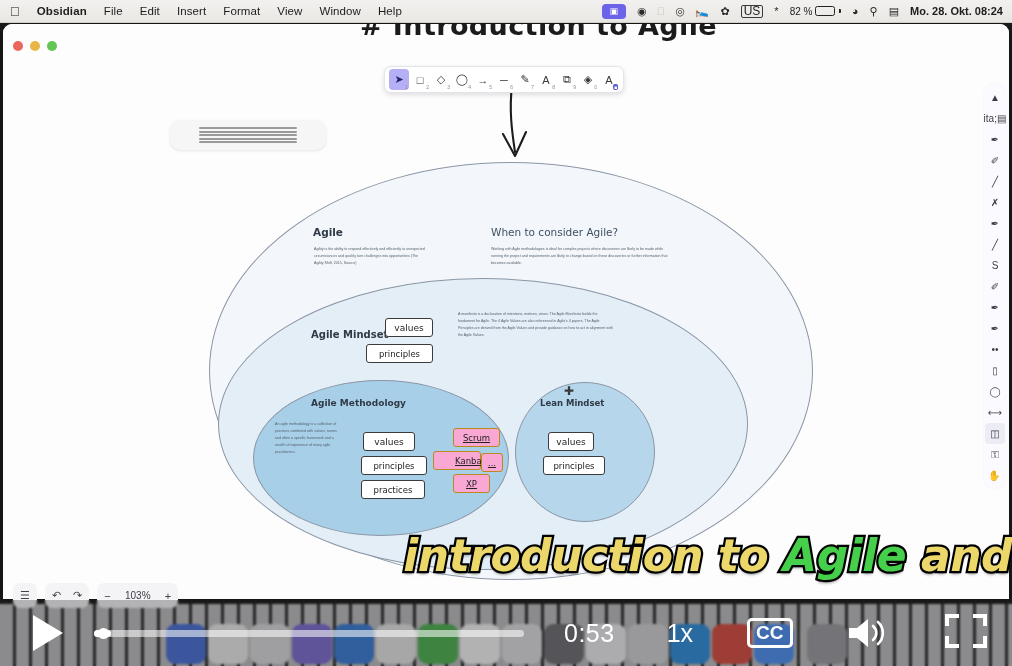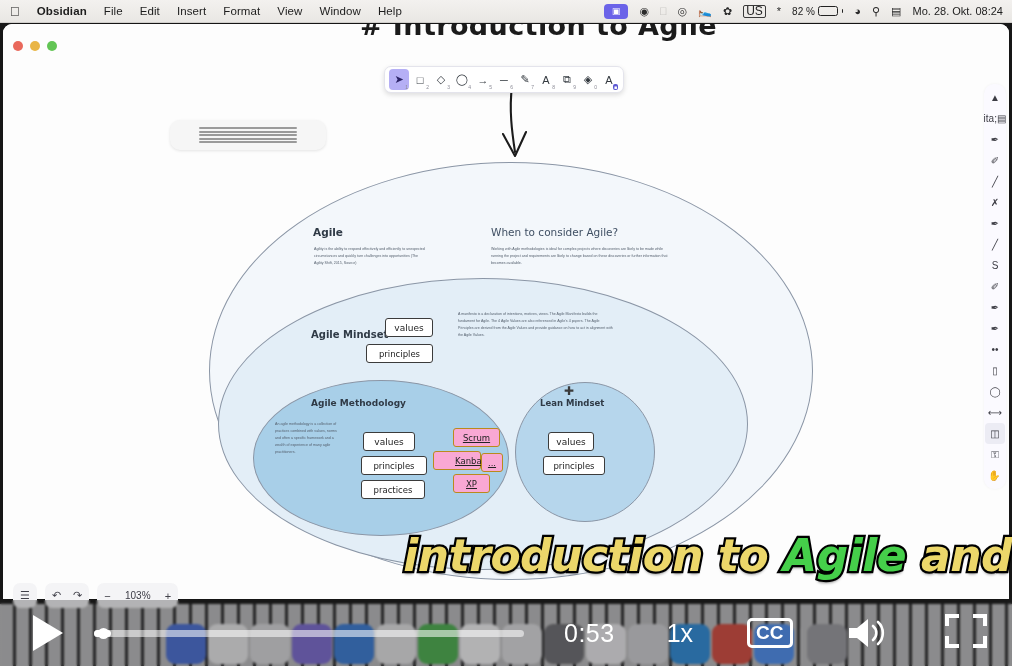--- a/index.html
+++ b/index.html
@@ -31,21 +31,21 @@
     border:1px solid #3a3a3a; border-radius:2px; font-size:12px;
     padding:0px 2px; color:#222; line-height:11px;
   }
   .battery{ display:flex;align-items:center;gap:3px;}
   .bat-pct{font-size:10px;color:#222;}
   .bat-body{
     width:20px;height:10px;border:1.2px solid #222;border-radius:2.5px;position:relative;padding:1px;
   }
   .bat-fill{height:100%;width:82%;background:#222;border-radius:1px;}
   .bat-tip{width:1.5px;height:4px;background:#222;border-radius:0 1px 1px 0;margin-left:1px;}
-  .mb-clock{ font-size:11px; color:#1d1d1d; white-space:nowrap;}
+  .mb-clock{ font-size:11px; color:#1d1d1d; white-space:nowrap;font-weight:bold;}
 
   
   .window{
     position:absolute; top:24px; left:3px; width:1006px; height:575px;
     background:#fcfcfc; border-radius:9px 9px 0 0; overflow:hidden;
     box-shadow:0 0 14px rgba(0,0,0,.35);
   }
   .traffic{ position:absolute; top:17px; left:10px; display:flex; gap:7px; z-index:40;}
   .tl{ width:10px;height:10px;border-radius:50%;}
   .tl.r{background:#e9685b;} .tl.y{background:#e9b545;} .tl.g{background:#62c554;}

